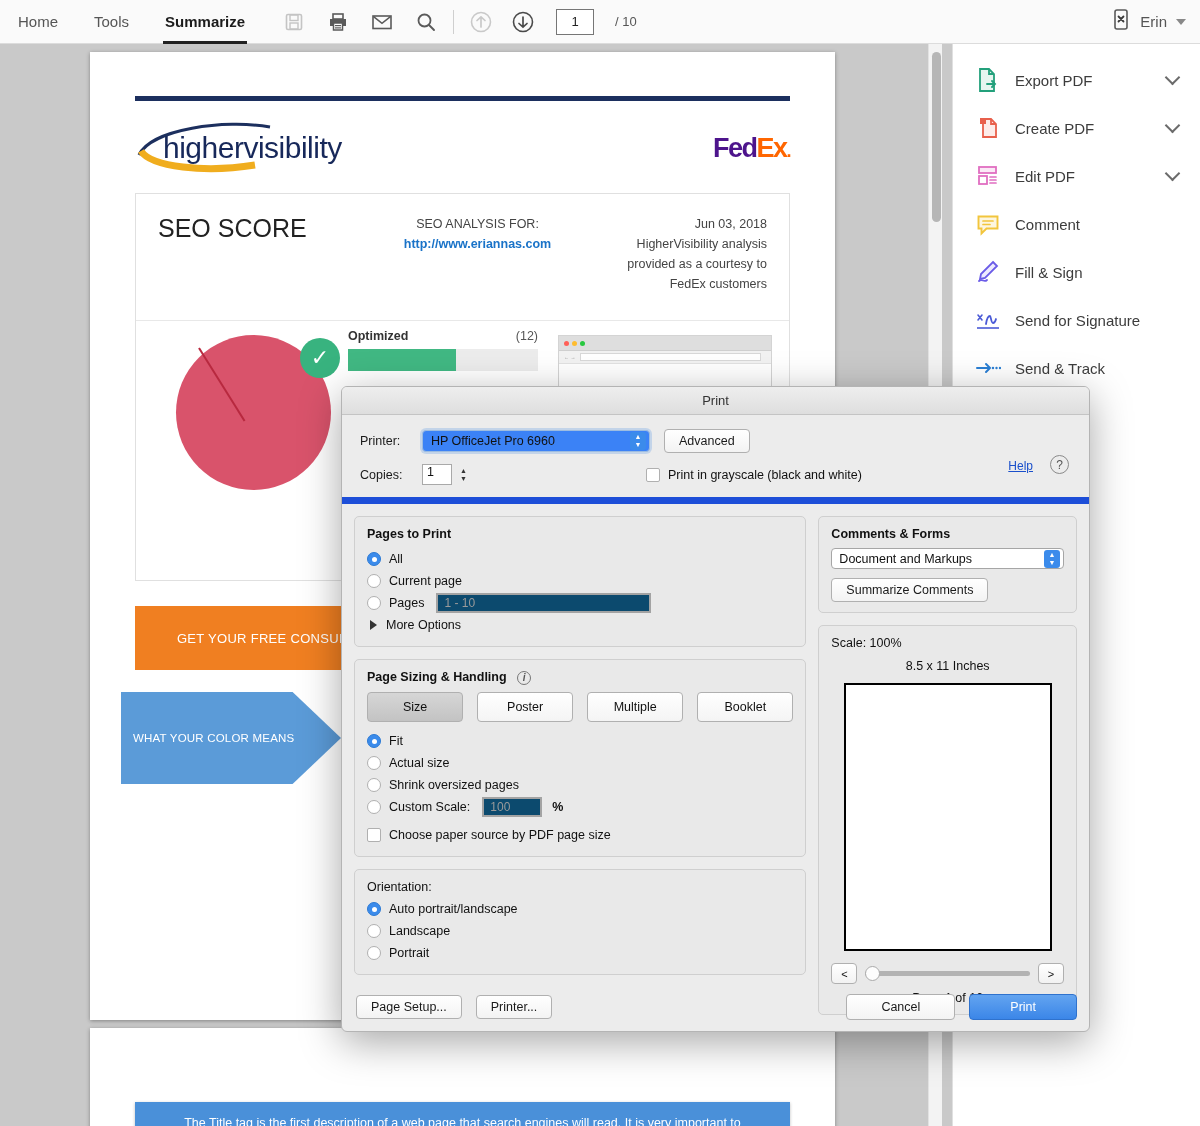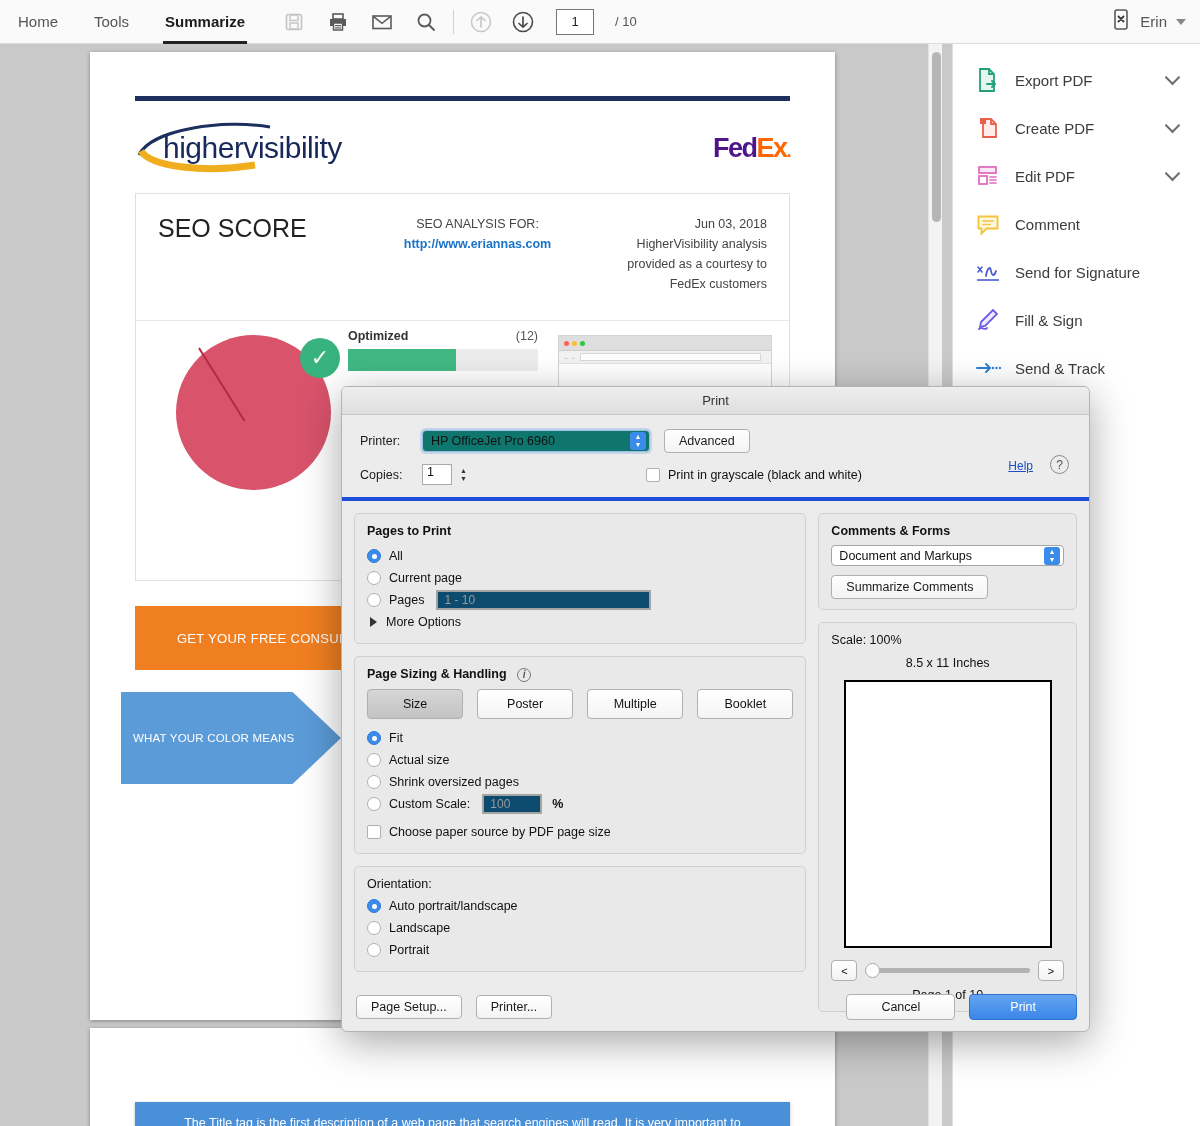--- a/index.html
+++ b/index.html
@@ -202,27 +202,27 @@
     background: #ececec; border: 1px solid #b4b4b4; border-radius: 6px;
     box-shadow: 0 10px 40px rgba(0,0,0,.35);
     overflow: hidden;
   }
   .dlg-title {
     height: 28px; background: linear-gradient(#eeeeee,#dedede);
     border-bottom: 1px solid #c4c4c4; display: flex; align-items: center;
     justify-content: center; font-size: 13px; color: #333;
   }
   .dlg-top {
-    padding: 14px 18px 12px 18px; border-bottom: 4px solid #1d4ed8;
+    padding: 14px 18px 12px 18px; border-bottom: 7px solid #1d4ed8;
     background: #ececec; position: relative;
   }
   .row { display: flex; align-items: center; margin-bottom: 11px; }
   .lbl { font-size: 12.5px; color: #1a1a1a; width: 62px; }
   .combo {
-    width: 228px; height: 22px; background: #0f766e; border: 1px solid #9dbce0;
+    width: 228px; height: 22px; background: #3b82f6; border: 1px solid #9dbce0;
     border-radius: 4px; display: flex; align-items: center; padding: 0 3px 0 8px;
     font-size: 12.5px; color: #111; box-shadow: 0 0 0 2px rgba(120,170,230,.35);
   }
   .combo span { flex: 1; }
   .stepper-blue {
     width: 16px; height: 18px; background: #3b8beb; border-radius: 3px;
     display: flex; flex-direction: column; align-items: center;
     justify-content: center; color: #fff; font-size: 7px; line-height: 8px;
   }
   .btn {
@@ -528,36 +528,36 @@
             <path d="M3.5 5.5h19v12h-11l-5 5v-5h-3z" fill="#fdf6e0" stroke="#f2c53d" stroke-width="1.9"></path>
             <path d="M8 10h10M8 13.5h7" stroke="#f2c53d" stroke-width="1.7" stroke-linecap="round"></path>
           </svg>
       </div>
       <div class="rail-label">Comment</div>
     </div>
 
     <div class="rail-item">
       <div class="rail-ico">
         <svg width="26" height="26" viewBox="0 0 26 26">
+            <path d="M18 3l4 4-12 12-5 1 1-5z" fill="#eeebff" stroke="#6b5ce7" stroke-width="1.8"></path>
+            <path d="M4 22c3-3 5 2 8-1" fill="none" stroke="#6b5ce7" stroke-width="1.8" stroke-linecap="round"></path>
+          </svg>
+      </div>
+      <div class="rail-label">Fill &amp; Sign</div>
+    </div>
+
+    <div class="rail-item">
+      <div class="rail-ico">
+        <svg width="26" height="26" viewBox="0 0 26 26">
             <path d="M3 8l4 5M7 8l-4 5" stroke="#4a5ad6" stroke-width="1.6" stroke-linecap="round"></path>
             <path d="M11 17c1-7 3-8 4-8s1 7 3 7 3-4 3-4" fill="none" stroke="#4a5ad6" stroke-width="1.8" stroke-linecap="round"></path>
             <path d="M2 21h22" stroke="#4a5ad6" stroke-width="1.6"></path>
           </svg>
       </div>
       <div class="rail-label">Send for Signature</div>
-    </div>
-
-    <div class="rail-item">
-      <div class="rail-ico">
-        <svg width="26" height="26" viewBox="0 0 26 26">
-            <path d="M18 3l4 4-12 12-5 1 1-5z" fill="#eeebff" stroke="#6b5ce7" stroke-width="1.8"></path>
-            <path d="M4 22c3-3 5 2 8-1" fill="none" stroke="#6b5ce7" stroke-width="1.8" stroke-linecap="round"></path>
-          </svg>
-      </div>
-      <div class="rail-label">Fill &amp; Sign</div>
     </div>
 
     <div class="rail-item">
       <div class="rail-ico">
         <svg width="26" height="26" viewBox="0 0 26 26">
             <path d="M2 13h13m-4-4l4 4-4 4" fill="none" stroke="#2a7fd4" stroke-width="2" stroke-linecap="round"></path>
             <circle cx="18" cy="13" r="1.2" fill="#2a7fd4"></circle>
             <circle cx="21.5" cy="13" r="1.2" fill="#2a7fd4"></circle>
             <circle cx="25" cy="13" r="1.2" fill="#2a7fd4"></circle>
           </svg>

